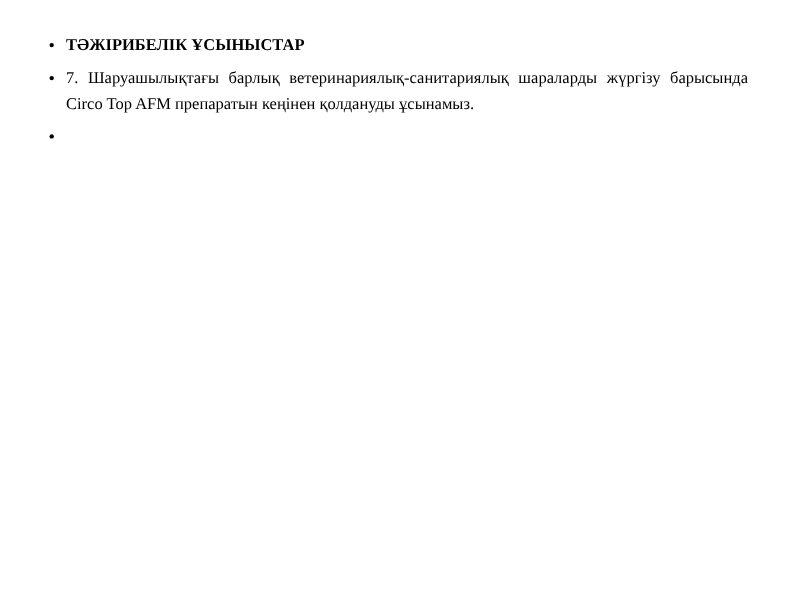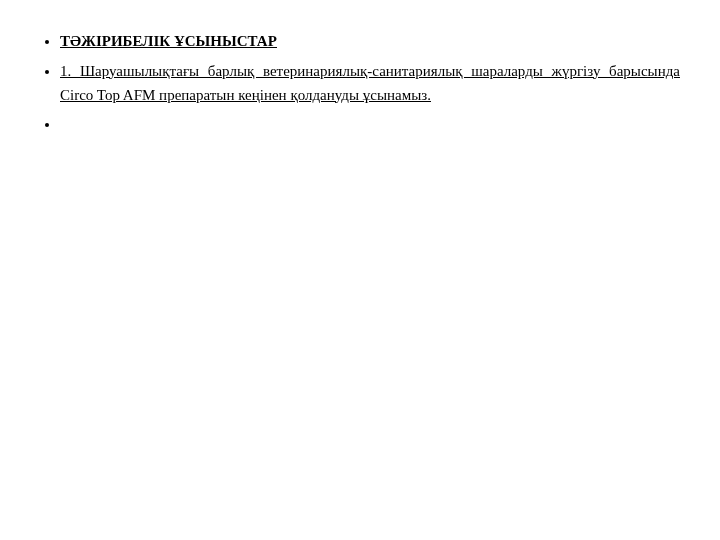--- a/index.html
+++ b/index.html
@@ -1,19 +1,18 @@
 <!DOCTYPE html>
 <html><head>
   <meta charset="utf-8">
   <style>
     * {
       margin: 0;
       padding: 0;
       box-sizing: border-box;
-      text-decoration: underline;
     }
 
     body {
       width: 720px;
       height: 540px;
       background: #ffffff;
       font-family: 'Times New Roman', Times, serif;
       font-size: 15px;
       color: #000000;
       overflow: hidden;
@@ -58,18 +57,18 @@
 </head>
 <body>
 
 <div class="page-container">
   <div class="content-area">
     <ul>
       <li class="heading-item">
         <span>ТӘЖІРИБЕЛІК ҰСЫНЫСТАР</span>
       </li>
       <li class="body-text">
-        <span>1. Шаруашылықтағы барлық ветеринариялық-санитариялық шараларды жүргізу барысында Circo Top AFM препаратын кеңінен қолдануды ұсынамыз.</span>
+        <span>7. Шаруашылықтағы барлық ветеринариялық-санитариялық шараларды жүргізу барысында Circo Top AFM препаратын кеңінен қолдануды ұсынамыз.</span>
       </li>
       <li class="empty-item"></li>
     </ul>
   </div>
 </div>
 
 </body></html>

